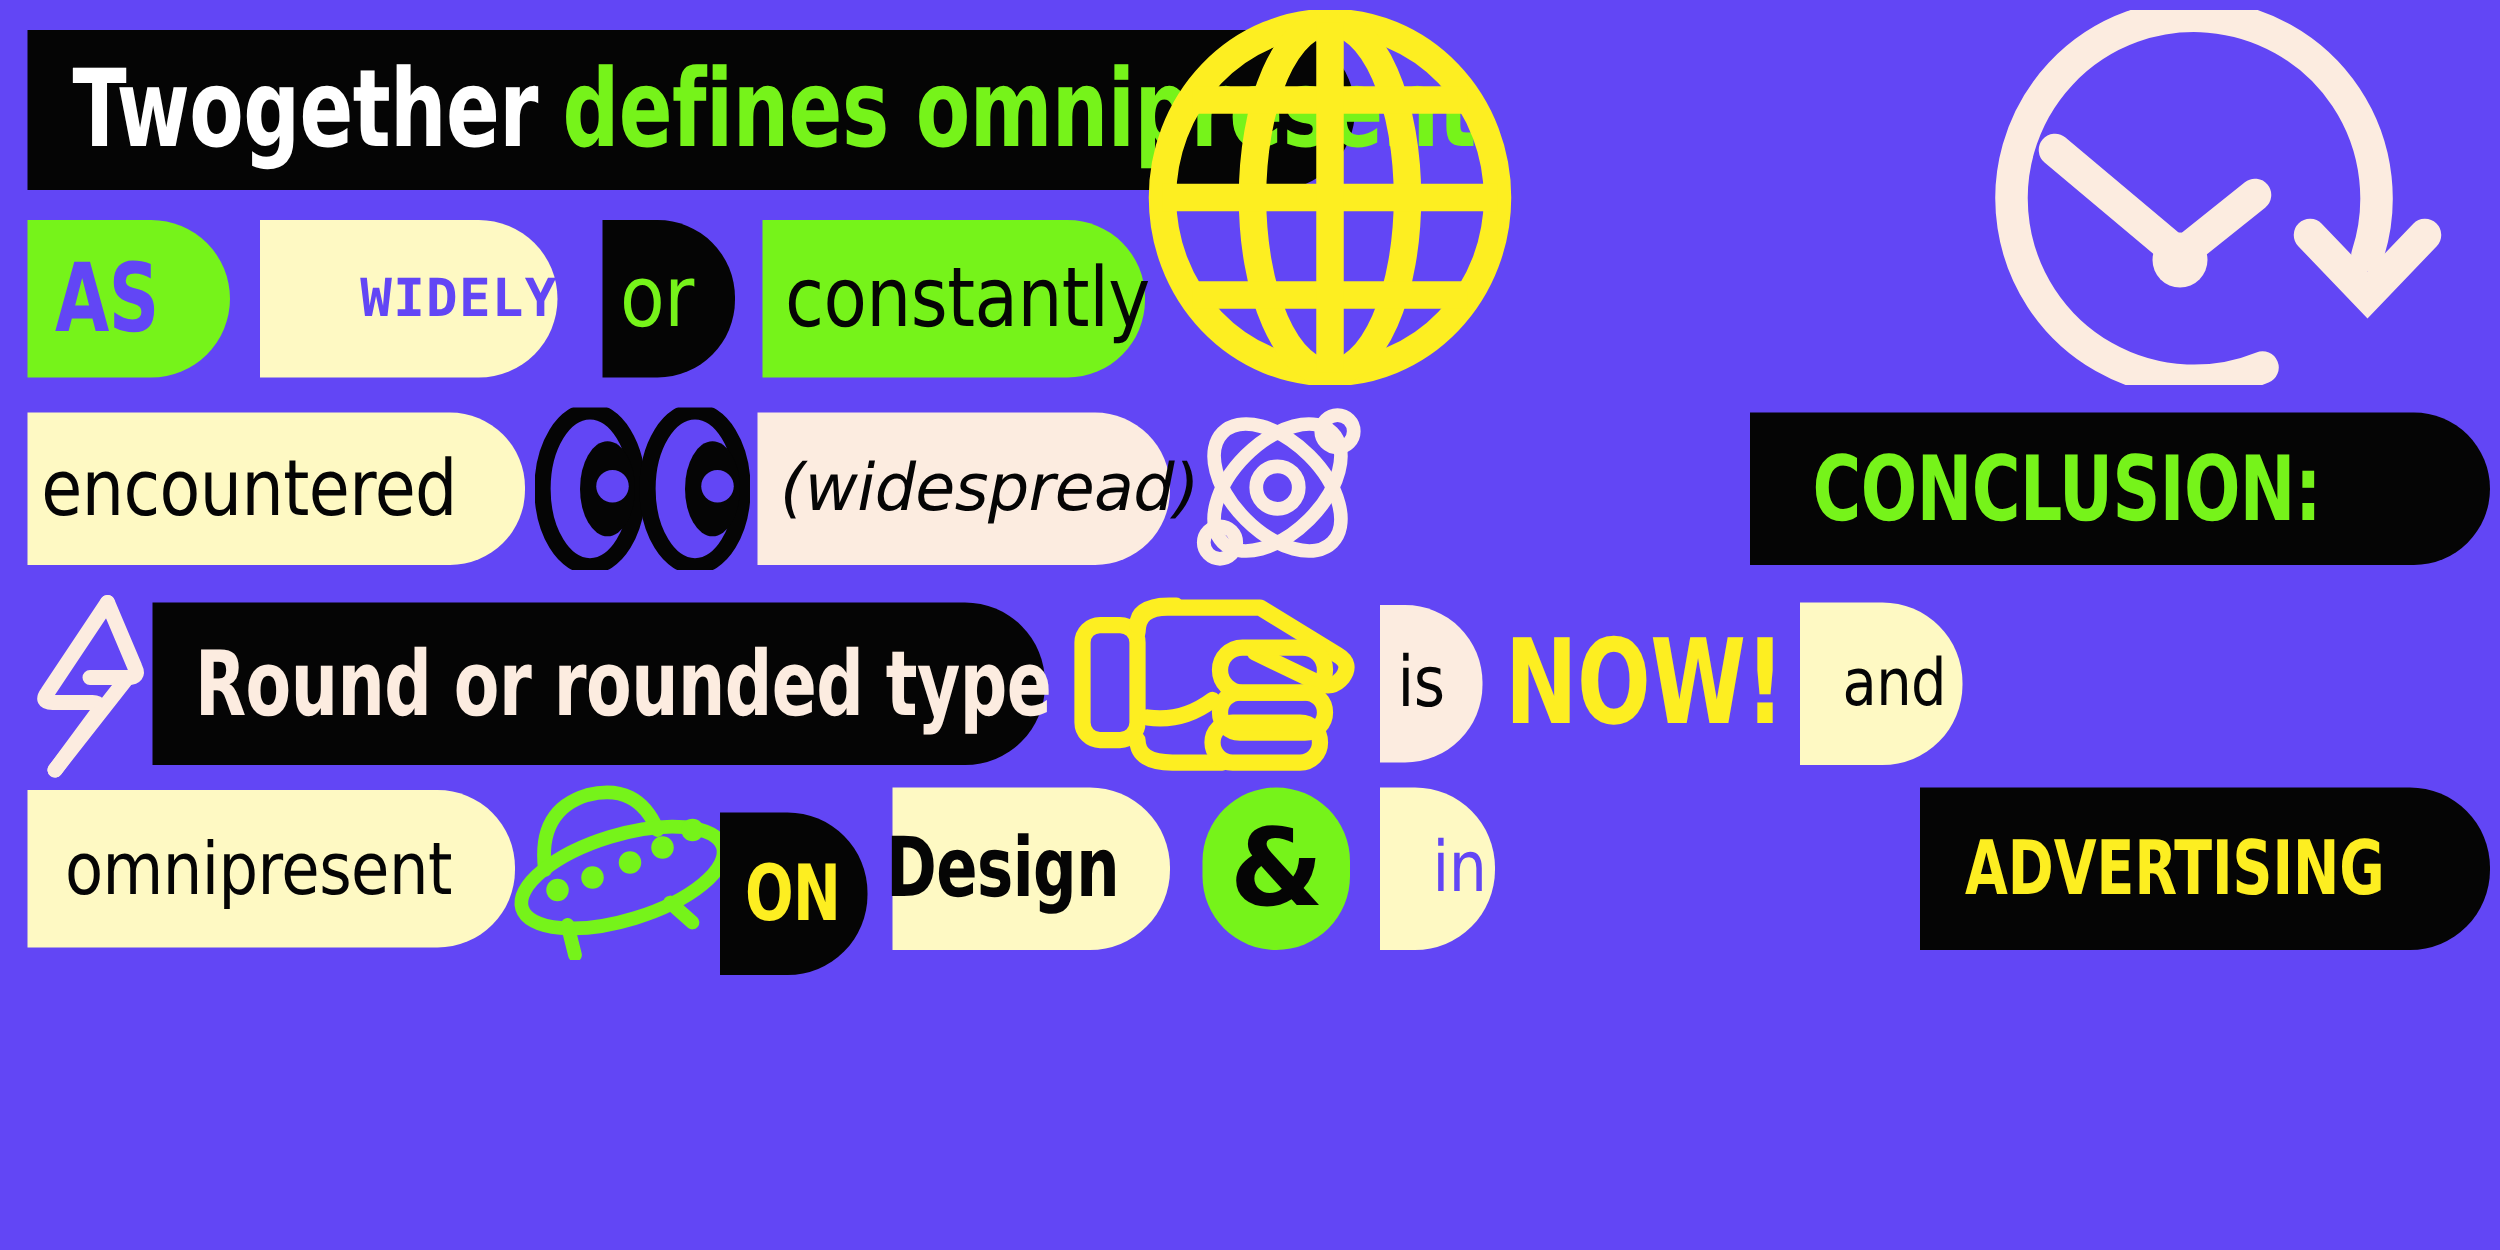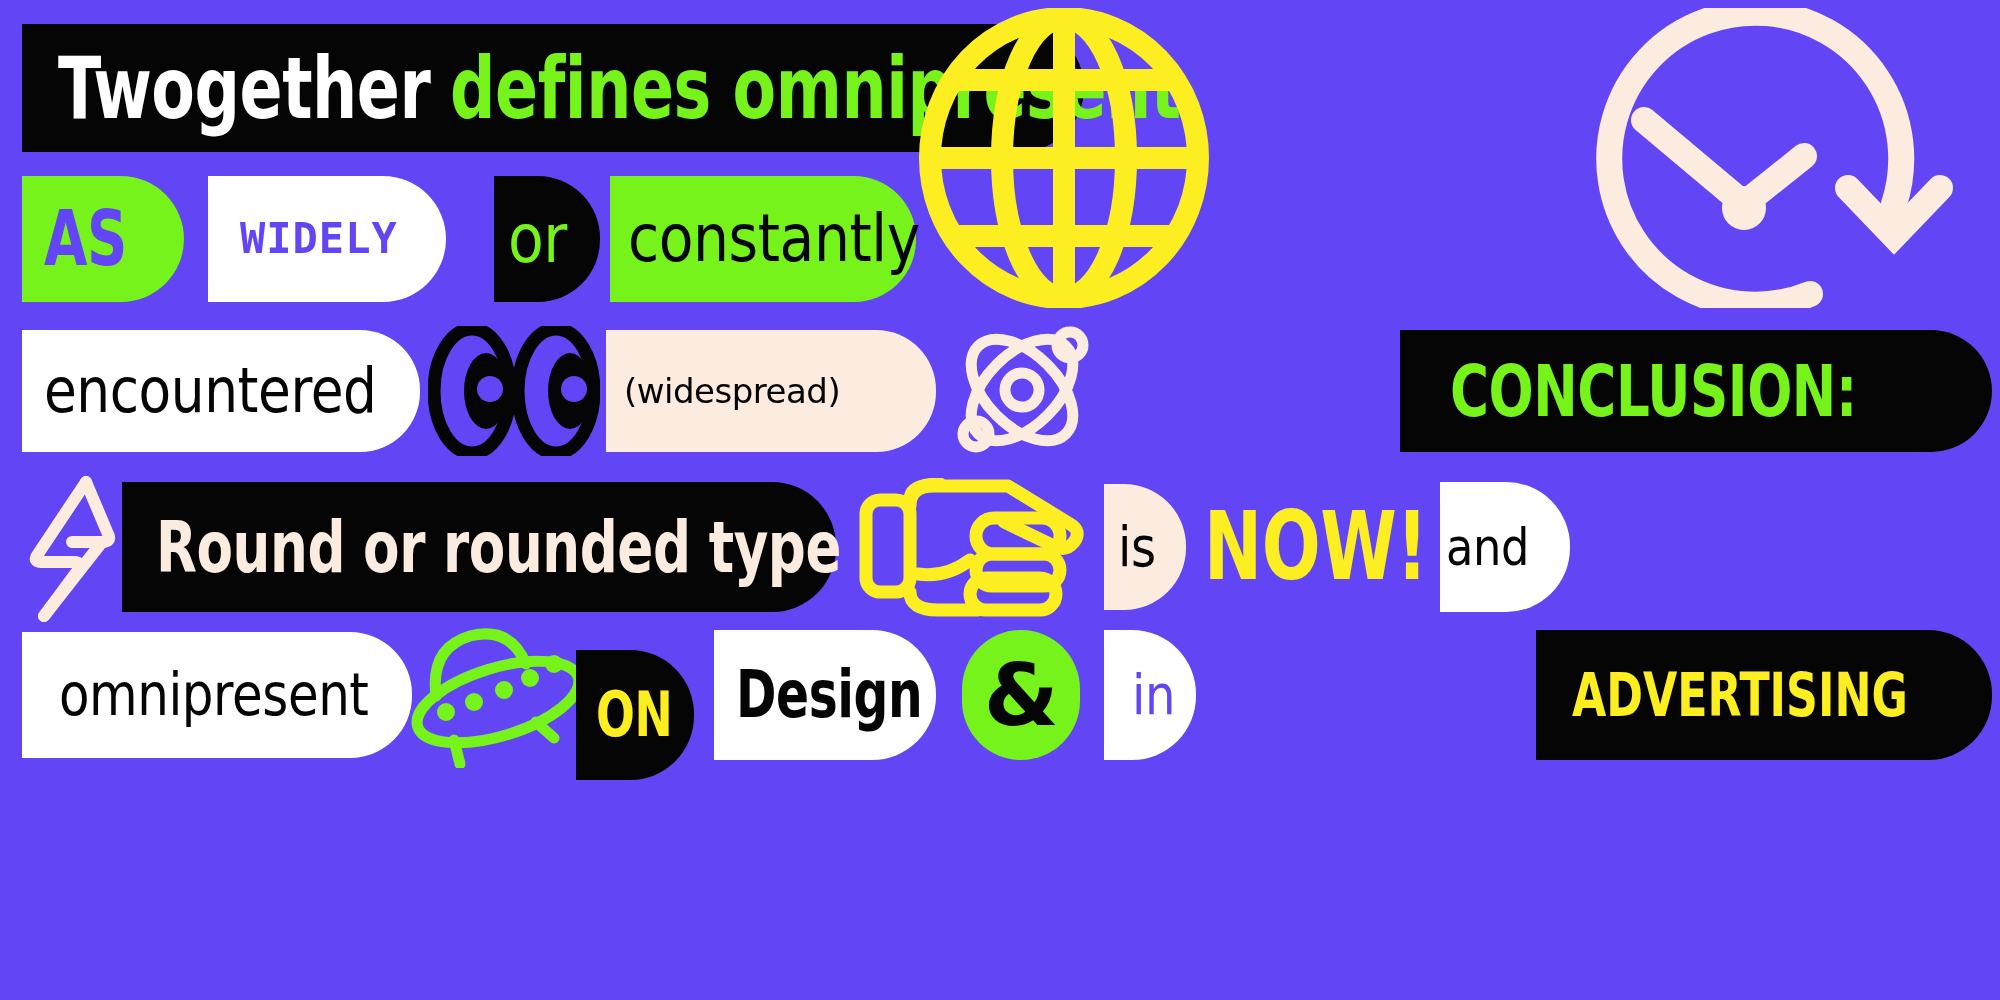--- a/index.html
+++ b/index.html
@@ -31,21 +31,21 @@
     white-space: nowrap;
     overflow: visible;
   }
 
   
   .d-right { border-radius: 0 999px 999px 0; }     
   .pill    { border-radius: 999px; }
 
   
   .f-black { background: #050505; }
-  .f-yellow{ background: #ffffff; }
+  .f-yellow{ background: #fef9c3; justify-content: flex-end; }
   .f-green { background: #76f31a; }
   .f-cream { background: #fcece0; }
   .f-none  { background: transparent; }
 
   
   .t-white  { color: #ffffff; }
   .t-cream  { color: #fcece0; }
   .t-green  { color: #76f31a; }
   .t-yellow { color: #fdee21; }
   .t-black  { color: #050505; }
@@ -119,21 +119,21 @@
   </div>
 
   <div class="cell f-green d-right" style="left:22px; top:176px; width:162px; height:126px; border-radius:0 70px 70px 0; padding-left:22px;">
     <span class="txt cond-bold t-purple" style="font-size:76px;">AS</span>
   </div>
 
   <div class="cell f-yellow d-right" style="left:208px; top:176px; width:238px; height:126px; border-radius:0 68px 68px 0; padding-left:32px;">
     <span class="txt mono-bold t-purple" style="font-size:42px; letter-spacing:1px;">WIDELY</span>
   </div>
 
-  <div class="cell f-black d-right" style="left:482px; top:176px; width:106px; height:126px; border-radius:0 62px 62px 0; padding-left:14px;margin-left:12px;">
+  <div class="cell f-black d-right" style="left:482px; top:176px; width:106px; height:126px; border-radius:0 62px 62px 0; padding-left:14px;">
     <span class="txt cond-reg t-green" style="font-size:68px;">or</span>
   </div>
 
   <div class="cell f-green d-right" style="left:610px; top:176px; width:306px; height:126px; border-radius:0 62px 62px 0; padding-left:18px;">
     <span class="txt cond-reg t-black" style="font-size:66px;">constantly</span>
   </div>
 
   <div class="cell f-yellow d-right" style="left:22px; top:330px; width:398px; height:122px; border-radius:0 60px 60px 0; padding-left:22px;">
     <span class="txt cond-reg t-black" style="font-size:62px;">encountered</span>
   </div>
@@ -145,21 +145,21 @@
         <ellipse cx="58" cy="65" rx="22" ry="38" fill="#050505"></ellipse>
         <circle cx="62" cy="63" r="13" fill="#6246f5"></circle>
         <ellipse cx="128" cy="65" rx="38" ry="62" fill="none" stroke="#050505" stroke-width="13"></ellipse>
         <ellipse cx="142" cy="65" rx="22" ry="38" fill="#050505"></ellipse>
         <circle cx="146" cy="63" r="13" fill="#6246f5"></circle>
       </g>
     </svg>
   </div>
 
   <div class="cell f-cream d-right" style="left:606px; top:330px; width:330px; height:122px; border-radius:0 60px 60px 0; padding-left:18px;">
-    <span class="txt reg t-black" style="font-size:34px;">(widespread)</span>
+    <span class="txt reg t-black" style="font-size:52px;font-style:italic;">(widespread)</span>
   </div>
 
   <div class="cell" style="left:952px; top:322px; width:140px; height:136px;">
     <svg width="140" height="136" viewBox="0 0 140 136">
       <g fill="none" stroke="#fcece0" stroke-width="11">
         <ellipse cx="70" cy="68" rx="62" ry="36" transform="rotate(45 70 68)"></ellipse>
         <ellipse cx="70" cy="68" rx="62" ry="36" transform="rotate(-45 70 68)"></ellipse>
         <circle cx="70" cy="68" r="17"></circle>
         <circle cx="118" cy="23" r="13"></circle>
         <circle cx="24" cy="112" r="13"></circle>

